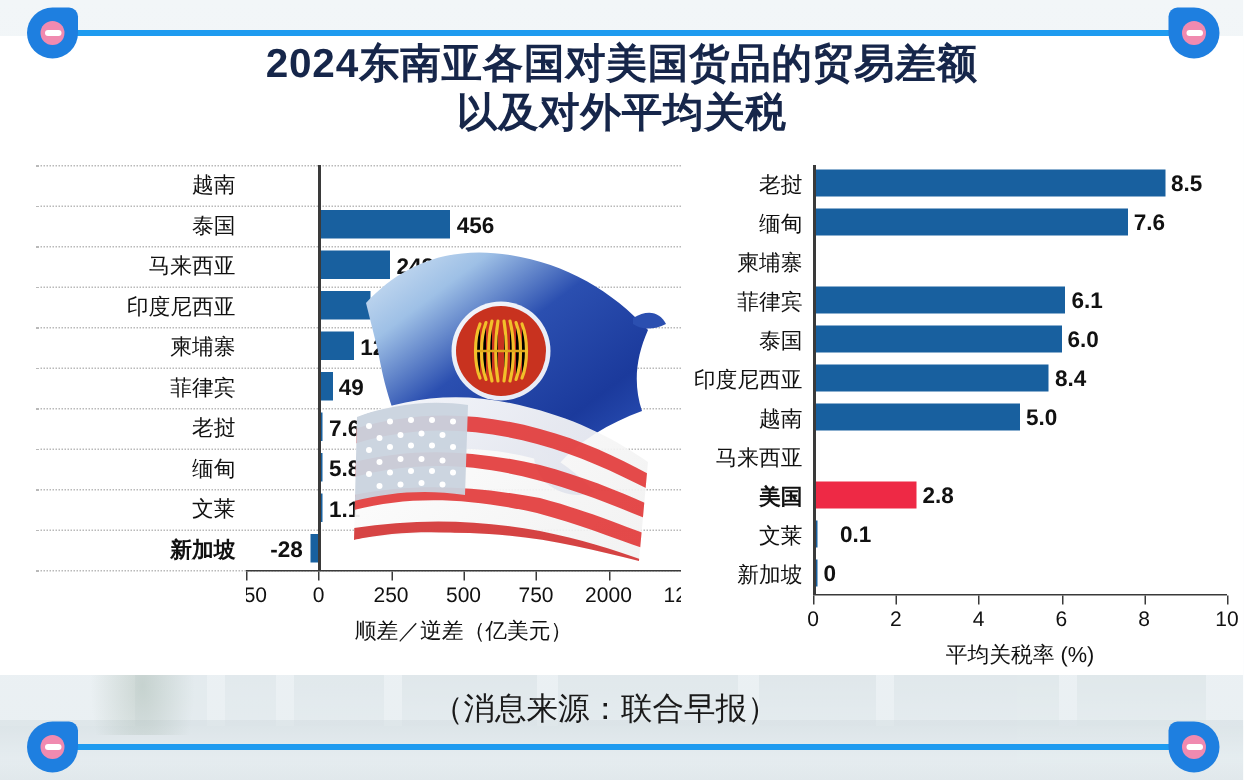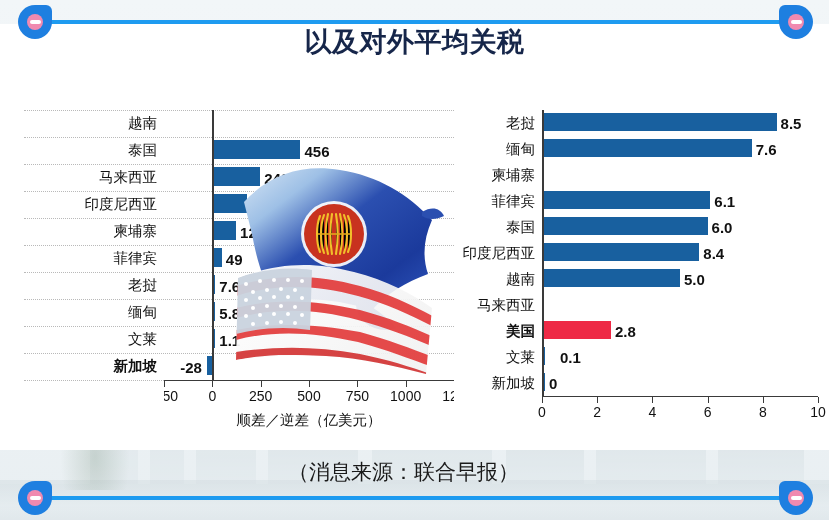--- a/index.html
+++ b/index.html
@@ -258,20 +258,21 @@
       <div class="inner"></div>
       <div class="dash"></div>
   </div>
   <div class="node br">
     <div class="drop"></div>
       <div class="inner"></div>
       <div class="dash"></div>
   </div>
 
   <div class="title">
+    <span class="l1">2024东南亚各国对美国货品的贸易差额</span>
     <span class="l2">以及对外平均关税</span>
   </div>
 
   <div class="chart left">
     <div class="rows" id="rows-left">
       <div class="grid-dots" id="dots-left">
           <div class="d" style="top: 0px;"></div>
           <div class="d" style="top: 27px;"></div>
           <div class="d" style="top: 54px;"></div>
           <div class="d" style="top: 81px;"></div>
@@ -361,21 +362,21 @@
             <div class="t" style="left: 145px;"></div>
             <div class="t" style="left: 193.333px;"></div>
             <div class="t" style="left: 241.667px;"></div>
           </div>
         <div class="tickno" id="ticknos-left">
             <div class="n" style="left: 0px;">-250</div>
             <div class="n" style="left: 48.3333px;">0</div>
             <div class="n" style="left: 96.6667px;">250</div>
             <div class="n" style="left: 145px;">500</div>
             <div class="n" style="left: 193.333px;">750</div>
-            <div class="n" style="left: 241.667px;">1000</div>
+            <div class="n" style="left: 241.667px;">2000</div>
             <div class="n" style="left: 290px;">125</div>
           </div>
       </div>
       <div class="axis-title">顺差／逆差（亿美元）</div>
     </div>
   </div>
 
   <div class="flags">
     <svg viewBox="0 0 210 250" width="210" height="250" aria-hidden="true">
       <defs>
@@ -553,18 +554,19 @@
           <div class="t" style="left: 276px;"></div>
         </div>
       <div class="tickno" id="ticknos-right">
           <div class="n" style="left: 0px;">0</div>
           <div class="n" style="left: 55.2px;">2</div>
           <div class="n" style="left: 110.4px;">4</div>
           <div class="n" style="left: 165.6px;">6</div>
           <div class="n" style="left: 220.8px;">8</div>
           <div class="n" style="left: 276px;">10</div>
         </div>
+      <div class="axis-title">平均关税率 (%)</div>
     </div>
   </div>
 
   <div class="source">（消息来源：联合早报）</div>
 
 </div>
 
 </body></html>

